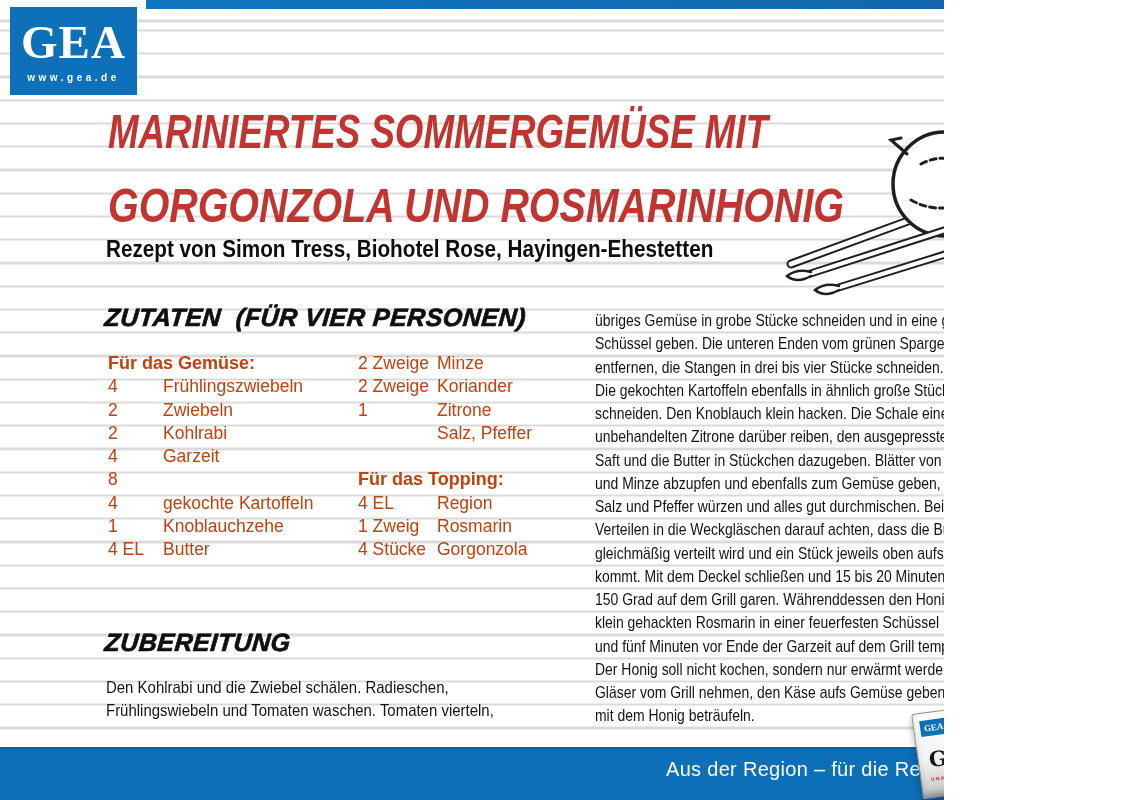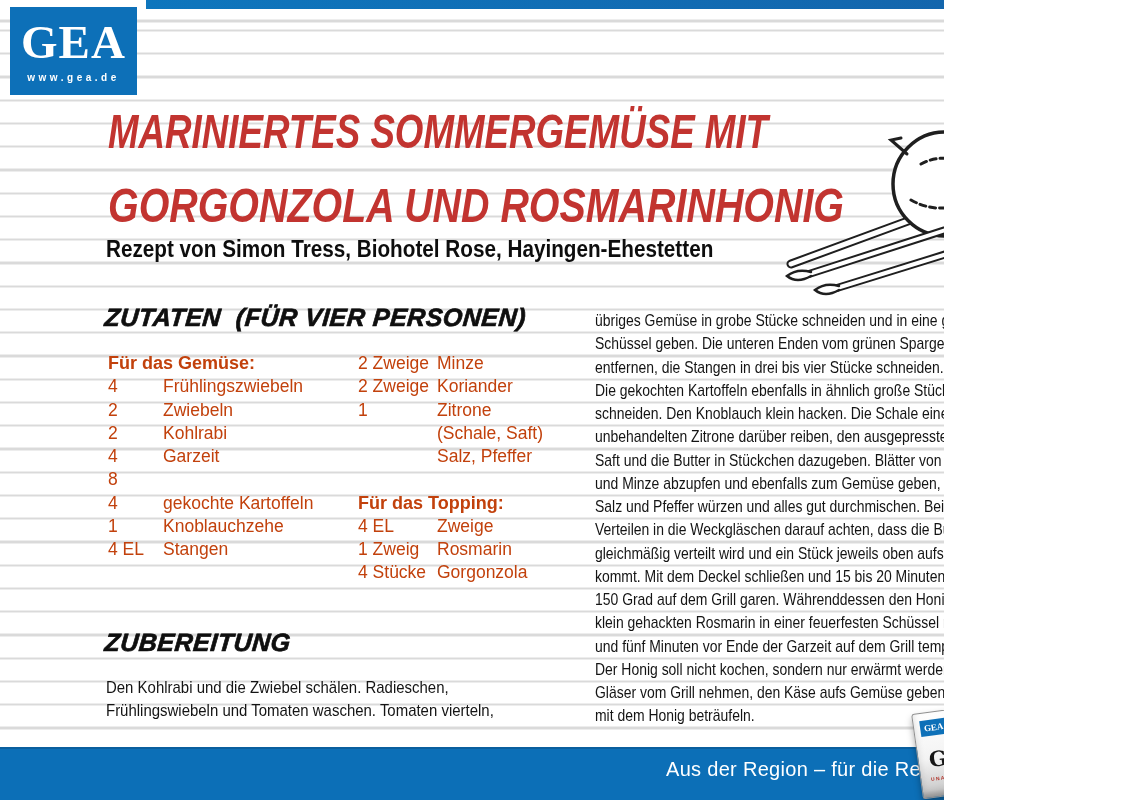--- a/index.html
+++ b/index.html
@@ -200,52 +200,48 @@
     <div class="ing-row">
         <span class="ing-qty">4</span>
         <span class="ing-name">gekochte Kartoffeln</span>
       </div>
     <div class="ing-row">
         <span class="ing-qty">1</span>
         <span class="ing-name">Knoblauchzehe</span>
       </div>
     <div class="ing-row">
         <span class="ing-qty">4 EL</span>
-        <span class="ing-name">Stangen</span>
+        <span class="ing-name">Butter</span>
       </div>
   </div>
 
   <div class="ing-col ing-col2">
     <div class="ing-row">
         <span class="ing-qty">2 Zweige</span>
         <span class="ing-name">Minze</span>
       </div>
     <div class="ing-row">
         <span class="ing-qty">2 Zweige</span>
         <span class="ing-name">Koriander</span>
       </div>
     <div class="ing-row">
         <span class="ing-qty">1</span>
         <span class="ing-name">Zitrone</span>
       </div>
     <div class="ing-row">
         <span class="ing-qty"></span>
-        <span class="ing-name">(Schale, Saft)</span>
-      </div>
-    <div class="ing-row">
-        <span class="ing-qty"></span>
         <span class="ing-name">Salz, Pfeffer</span>
       </div>
     <div class="ing-row"></div>
     <div class="ing-row">
         <span class="ing-title">Für das Topping:</span>
       </div>
     <div class="ing-row">
         <span class="ing-qty">4 EL</span>
-        <span class="ing-name">Zweige</span>
+        <span class="ing-name">Region</span>
       </div>
     <div class="ing-row">
         <span class="ing-qty">1 Zweig</span>
         <span class="ing-name">Rosmarin</span>
       </div>
     <div class="ing-row">
         <span class="ing-qty">4 Stücke</span>
         <span class="ing-name">Gorgonzola</span>
       </div>
   </div>

